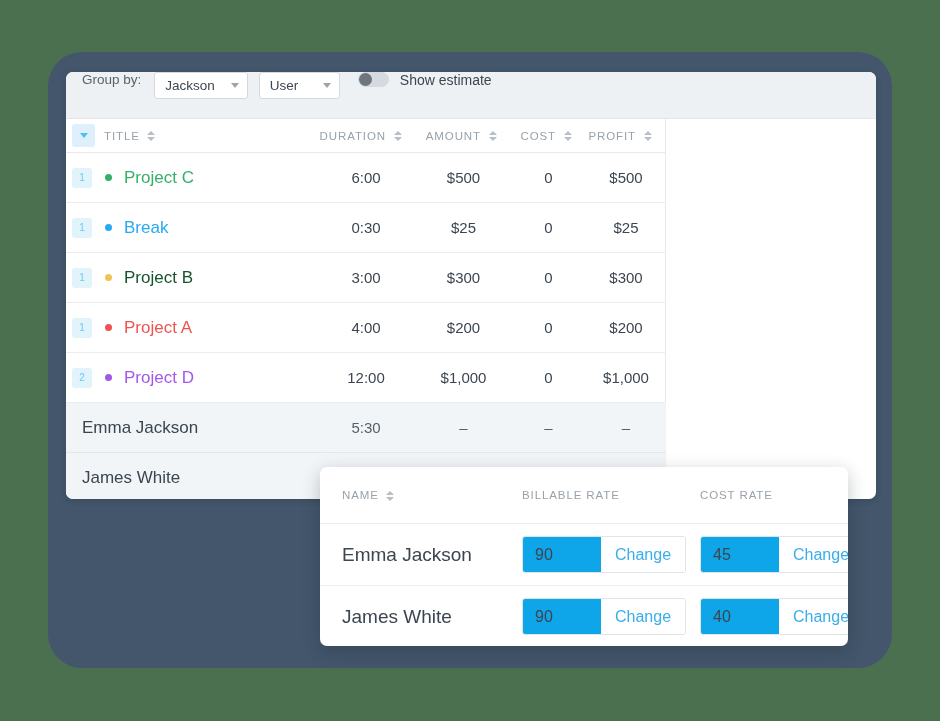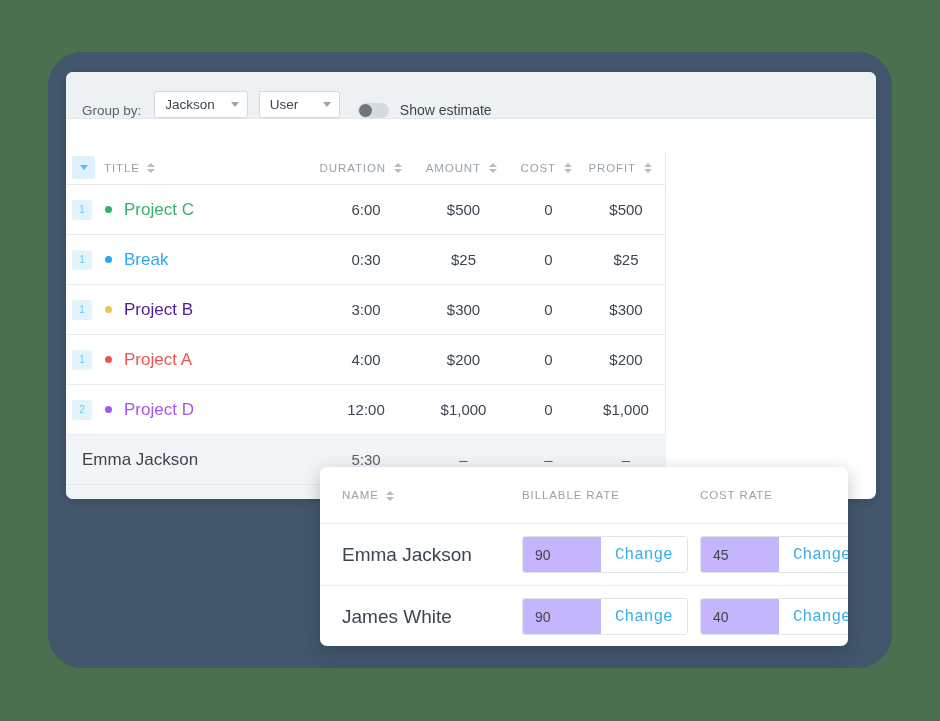--- a/index.html
+++ b/index.html
@@ -41,21 +41,21 @@
     overflow: hidden;
     box-shadow: 0 2px 6px rgba(20,30,45,0.18);
   }
 
   
   .toolbar {
     height: 47px;
     background: #eef1f4;
     border-bottom: 1px solid #e2e6ea;
     display: flex;
-    align-items: flex-end;
+    align-items: flex-start;
     padding: 0 0 0 16px;
     box-sizing: border-box;
   }
   .toolbar-label {
     font-size: 13.5px;
     color: #58636d;
     margin-right: 13px;
     white-space: nowrap;
   }
   .select {
@@ -104,21 +104,20 @@
   .toggle-text {
     font-size: 14px;
     color: #3c4650;
     white-space: nowrap;
   }
 
   
   .card-body {
     display: flex;
     height: 380px;
-    margin-top: 32px;
   }
   .table-wrap {
     width: 600px;
     border-right: 1px solid #e6eaee;
     box-sizing: border-box;
   }
   .chart-wrap {
     flex: 1;
     position: relative;
   }
@@ -286,38 +285,37 @@
   .rate-group {
     display: inline-flex;
     align-items: stretch;
     border: 1px solid #dfe4e8;
     border-radius: 3px;
     height: 35px;
     overflow: hidden;
   }
   .rate-val {
     width: 78px;
-    background: #c4b5fd;
+    background: #0ea5e9;
     display: flex;
     align-items: center;
     padding-left: 12px;
     box-sizing: border-box;
-    font-size: 14px;
+    font-size: 16px;
     color: #3c4650;
   }
   .rate-change {
     padding: 0 14px;
     background: #ffffff;
     display: flex;
     align-items: center;
     font-size: 16px;
     color: #3aaeea;
     cursor: pointer;
     white-space: nowrap;
-    font-family: Liberation Mono, monospace;
   }
 </style>
 </head>
 <body>
 
 <div class="stage">
   <div class="plate"></div>
 
   <div class="report-card">
 
@@ -428,21 +426,21 @@
                 <td class="num">0:30</td>
                 <td class="num">$25</td>
                 <td class="num">0</td>
                 <td class="num">$25</td>
               </tr>
               <tr>
                 <td>
                   <div class="title-cell">
                     <span class="num-badge">1</span>
                     <span class="dot" style="background: rgb(240, 195, 85);"></span>
-                    <span class="proj-name" style="color: #4c1d95;">Project B</span>
+                    <span class="proj-name" style="color: #14532d;">Project B</span>
                   </div>
                 </td>
                 <td class="num">3:00</td>
                 <td class="num">$300</td>
                 <td class="num">0</td>
                 <td class="num">$300</td>
               </tr>
               <tr>
                 <td>
                   <div class="title-cell">

